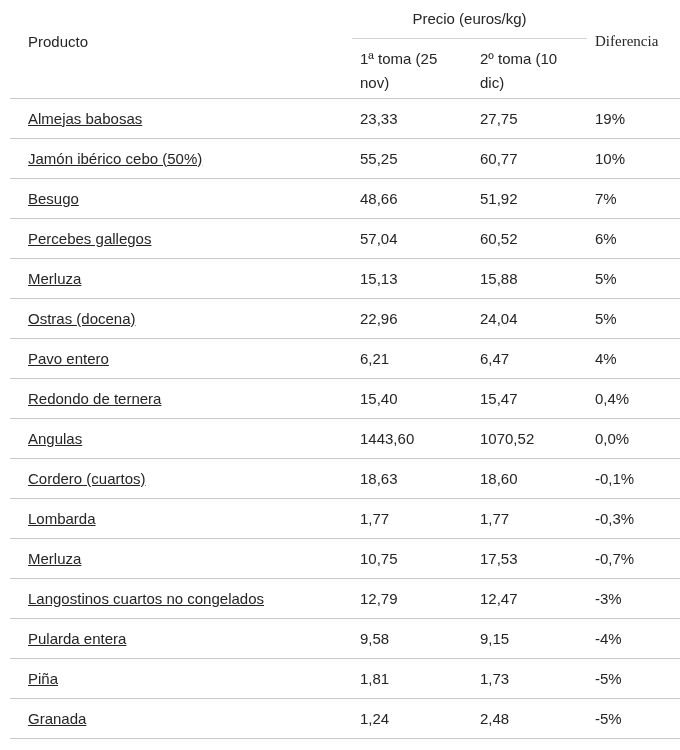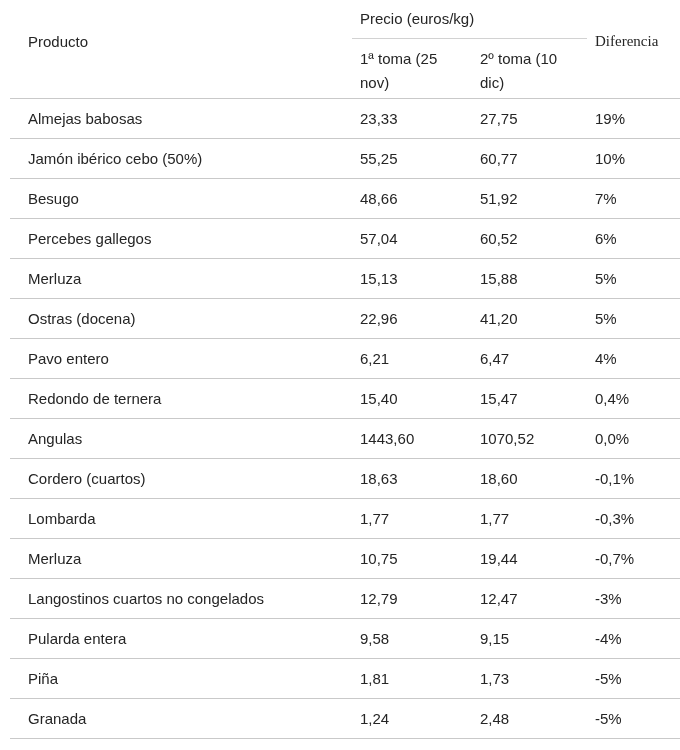--- a/index.html
+++ b/index.html
@@ -37,40 +37,40 @@
   thead th.th-product,
   thead th.th-diff {
     vertical-align: middle;
     padding-bottom: 14px;
     padding-left: 18px;
   }
   thead th.th-diff { padding-left: 8px; font-family: Liberation Serif, serif; }
 
   thead tr.group-row { height: 38px; }
   thead th.th-precio {
-    text-align: left;
+    text-align: center;
     vertical-align: middle;
     border-bottom: 1px solid #d2d2d2;
   }
 
   thead tr.sub-row { height: 60px; }
   thead th.th-sub {
     vertical-align: top;
     padding-top: 8px;
     padding-right: 26px;
     line-height: 24px;
     margin-top: 29px;
   }
 
   tbody tr {
     height: 40px;
     border-top: 1px solid #c9c9c9;
   }
   tbody td { vertical-align: middle; }
-  tbody td.cell-product { padding-left: 18px; }
+  tbody td.cell-product { padding-left: 18px; text-decoration: underline; }
 </style>
 </head>
 <body>
 
 <table class="price-table">
   <colgroup>
     <col class="c-product">
     <col class="c-price1">
     <col class="c-price2">
     <col class="c-diff">
@@ -118,21 +118,21 @@
   <tr>
     <td class="cell-product">Merluza</td>
     <td class="cell-price1">15,13</td>
     <td class="cell-price2">15,88</td>
     <td class="cell-diff">5%</td>
   </tr>
 
   <tr>
     <td class="cell-product">Ostras (docena)</td>
     <td class="cell-price1">22,96</td>
-    <td class="cell-price2">41,20</td>
+    <td class="cell-price2">24,04</td>
     <td class="cell-diff">5%</td>
   </tr>
 
   <tr>
     <td class="cell-product">Pavo entero</td>
     <td class="cell-price1">6,21</td>
     <td class="cell-price2">6,47</td>
     <td class="cell-diff">4%</td>
   </tr>
 
@@ -160,21 +160,21 @@
   <tr>
     <td class="cell-product">Lombarda</td>
     <td class="cell-price1">1,77</td>
     <td class="cell-price2">1,77</td>
     <td class="cell-diff">-0,3%</td>
   </tr>
 
   <tr>
     <td class="cell-product">Merluza</td>
     <td class="cell-price1">10,75</td>
-    <td class="cell-price2">19,44</td>
+    <td class="cell-price2">17,53</td>
     <td class="cell-diff">-0,7%</td>
   </tr>
 
   <tr>
     <td class="cell-product">Langostinos cuartos no congelados</td>
     <td class="cell-price1">12,79</td>
     <td class="cell-price2">12,47</td>
     <td class="cell-diff">-3%</td>
   </tr>
 

